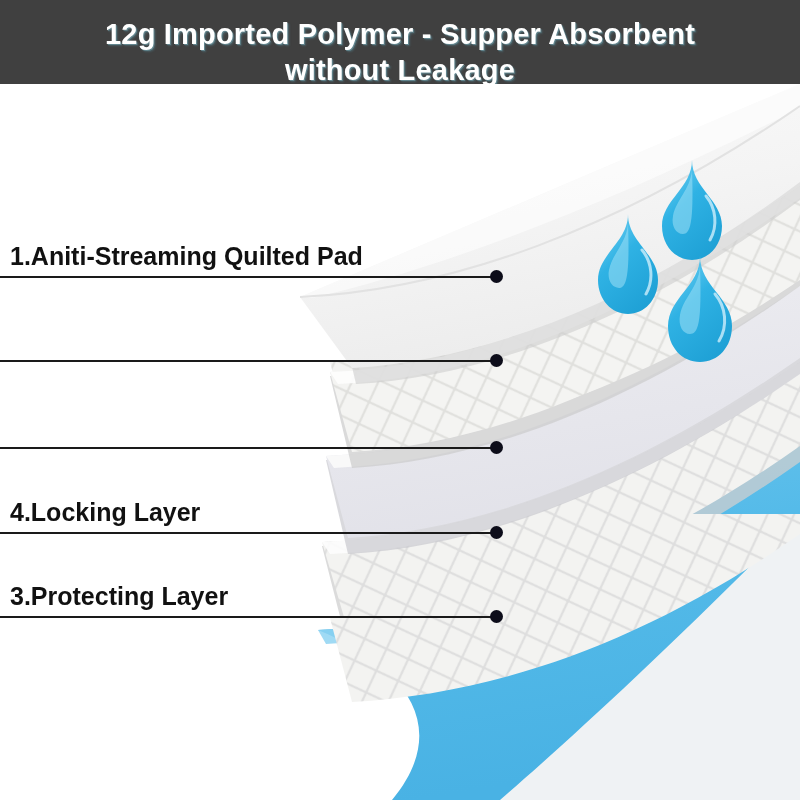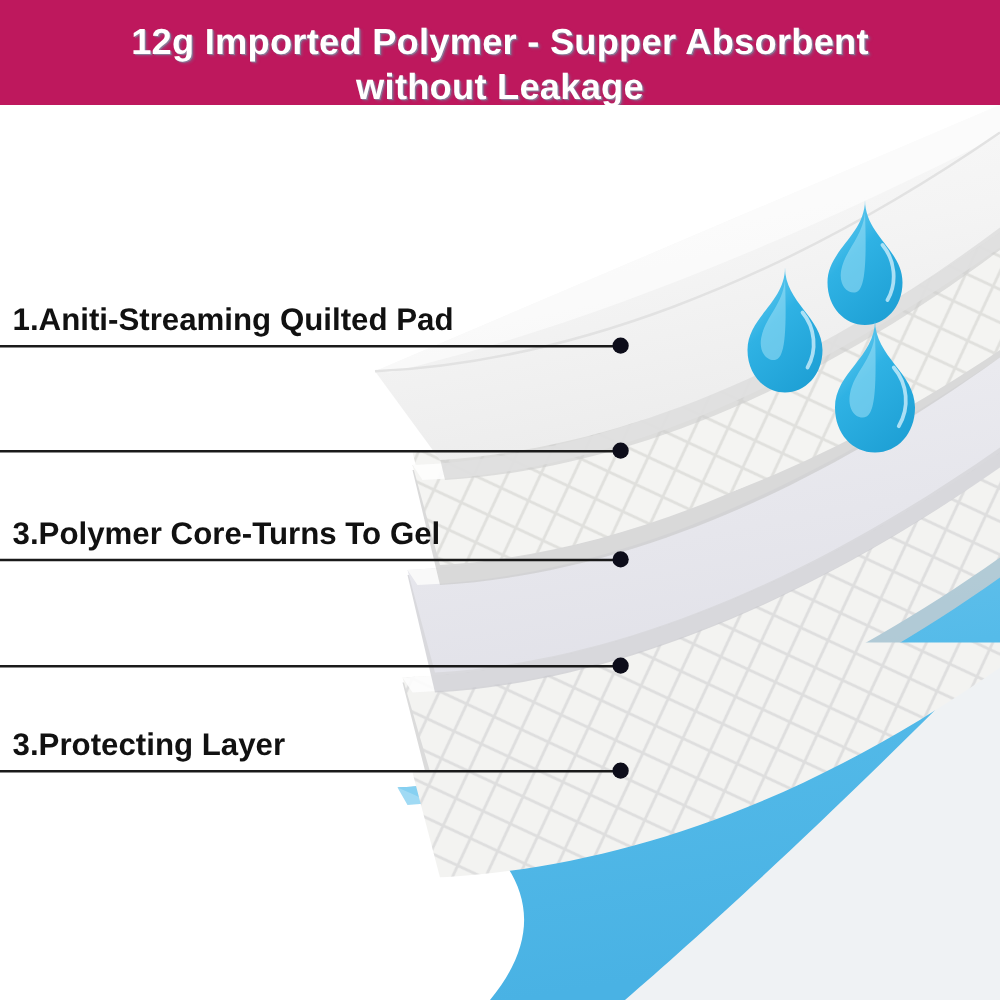--- a/index.html
+++ b/index.html
@@ -19,21 +19,21 @@
     overflow: hidden;
   }
 
   
   .banner {
     position: absolute;
     left: 0;
     top: 0;
     width: 800px;
     height: 104px;
-    background: #be185d;
+    background: #404040;
     box-sizing: border-box;
     display: flex;
     align-items: center;
     justify-content: center;
   }
   .banner-title {
     width: 760px;
     text-align: center;
     color: #ffffff;
     font-family: "Liberation Sans", sans-serif;
@@ -297,26 +297,26 @@
       <span class="leader" style="width:497px;"></span>
       <span class="leader-dot" style="left:490px;"></span>
     </div>
 
     <div class="callout" id="callout-2">
       <span class="leader" style="width:497px;"></span>
       <span class="leader-dot" style="left:490px;"></span>
     </div>
 
     <div class="callout" id="callout-3">
-      <span class="callout-text">3.Polymer Core-Turns To Gel</span>
       <span class="leader" style="width:497px;"></span>
       <span class="leader-dot" style="left:490px;"></span>
     </div>
 
     <div class="callout" id="callout-4">
+      <span class="callout-text">4.Locking Layer</span>
       <span class="leader" style="width:497px;"></span>
       <span class="leader-dot" style="left:490px;"></span>
     </div>
 
     <div class="callout" id="callout-5">
       <span class="callout-text">3.Protecting Layer</span>
       <span class="leader" style="width:497px;"></span>
       <span class="leader-dot" style="left:490px;"></span>
     </div>
 

